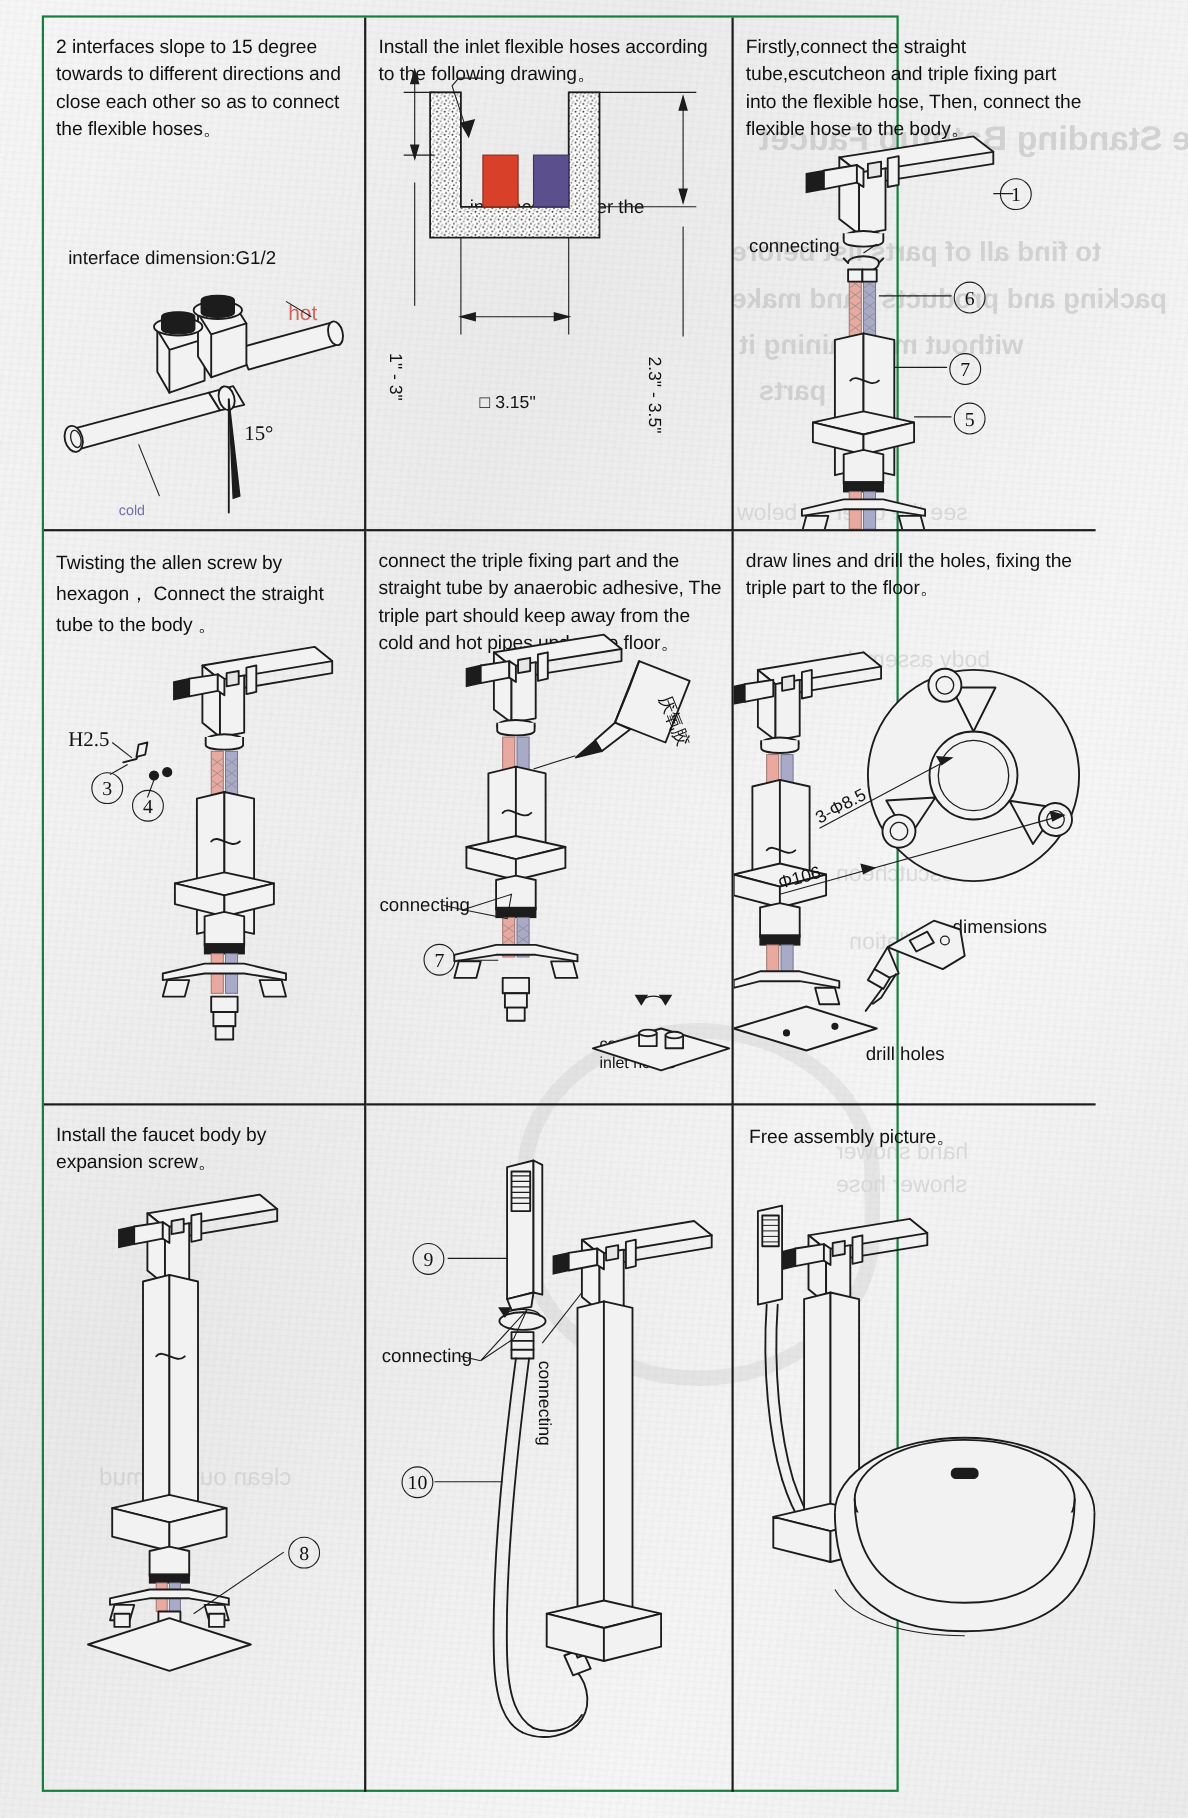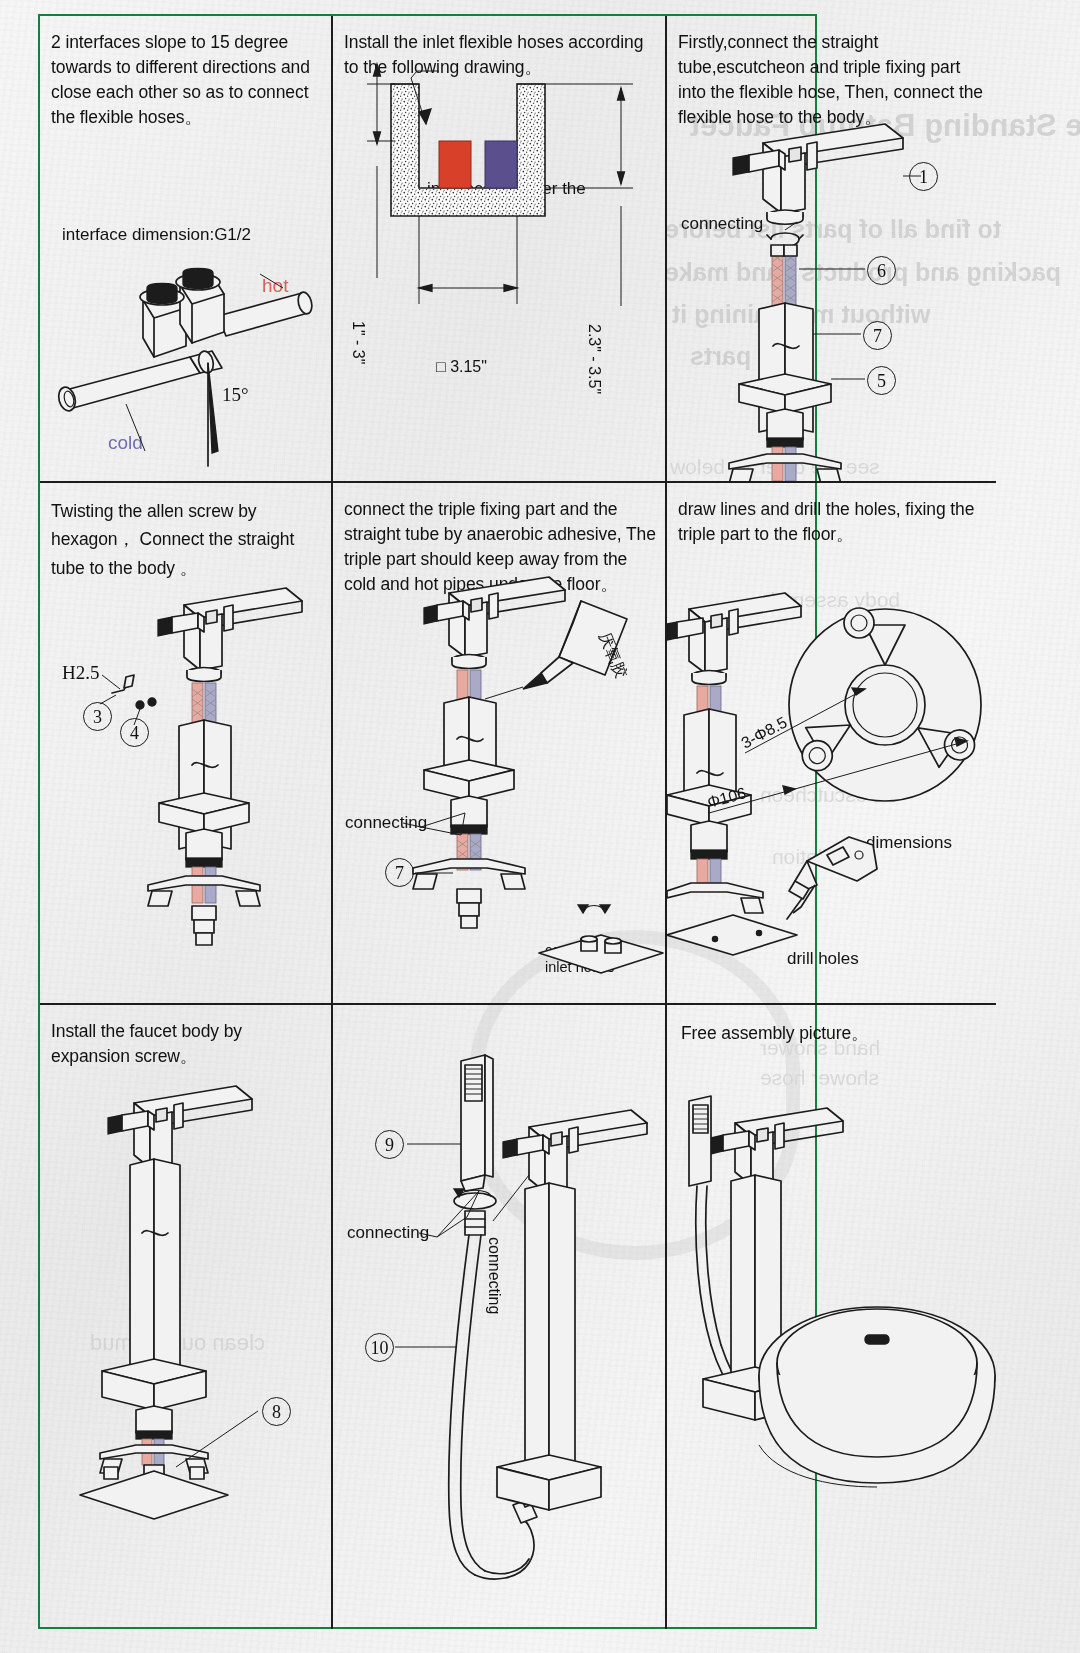--- a/index.html
+++ b/index.html
@@ -143,21 +143,21 @@
   <div class="ghost thin" style="left:90px; top:1330px; font-size:22px;">clean out the mud</div>
   <div class="ghost-tub" style="left:470px;top:930px;width:330px;height:330px;"></div>
 </div>
 
 <div class="frame">
 
   <div class="cell c1">
     <div class="cap">2 interfaces slope to 15 degree towards to different directions and close each other so as to connect the flexible hoses。</div>
     <div class="lbl" style="left:22px; top:209px;">interface dimension:G1/2</div>
     <div class="lbl hot" style="left:222px; top:259px; font-size:19px;">hot</div>
-    <div class="lbl cold" style="left:68px; top:416px; font-size:19px;">cold</div>
+    <div class="lbl cold" style="left:68px; top:440px; font-size:13px;">cold</div>
     <div class="lbl serif" style="left:182px; top:368px;">15°</div>
     <svg width="293" height="467" viewBox="0 0 293 467">
 
       <path class="fillw" d="M22 375 L150 341 L160 357 L33 392 Z"></path>
       <ellipse class="fillw" cx="27" cy="383" rx="8" ry="12" transform="rotate(-15 27 383)"></ellipse>
       <ellipse class="s2" cx="29" cy="383" rx="4.5" ry="8" transform="rotate(-15 29 383)"></ellipse>
 
       <path class="fillw" d="M150 341 L172 335 L182 352 L160 357 Z"></path>
       <ellipse class="fillw" cx="166" cy="346" rx="7" ry="11" transform="rotate(-15 166 346)"></ellipse>
 

